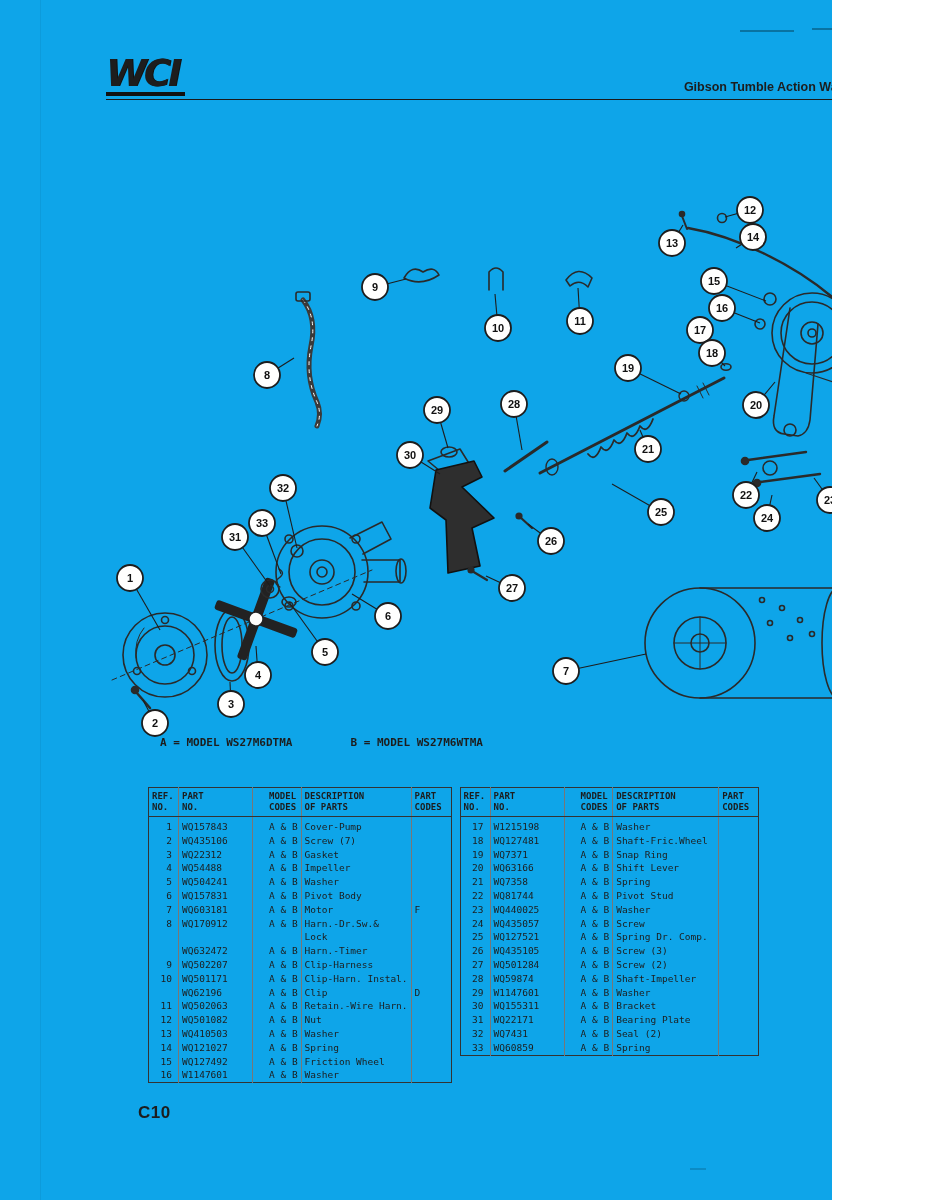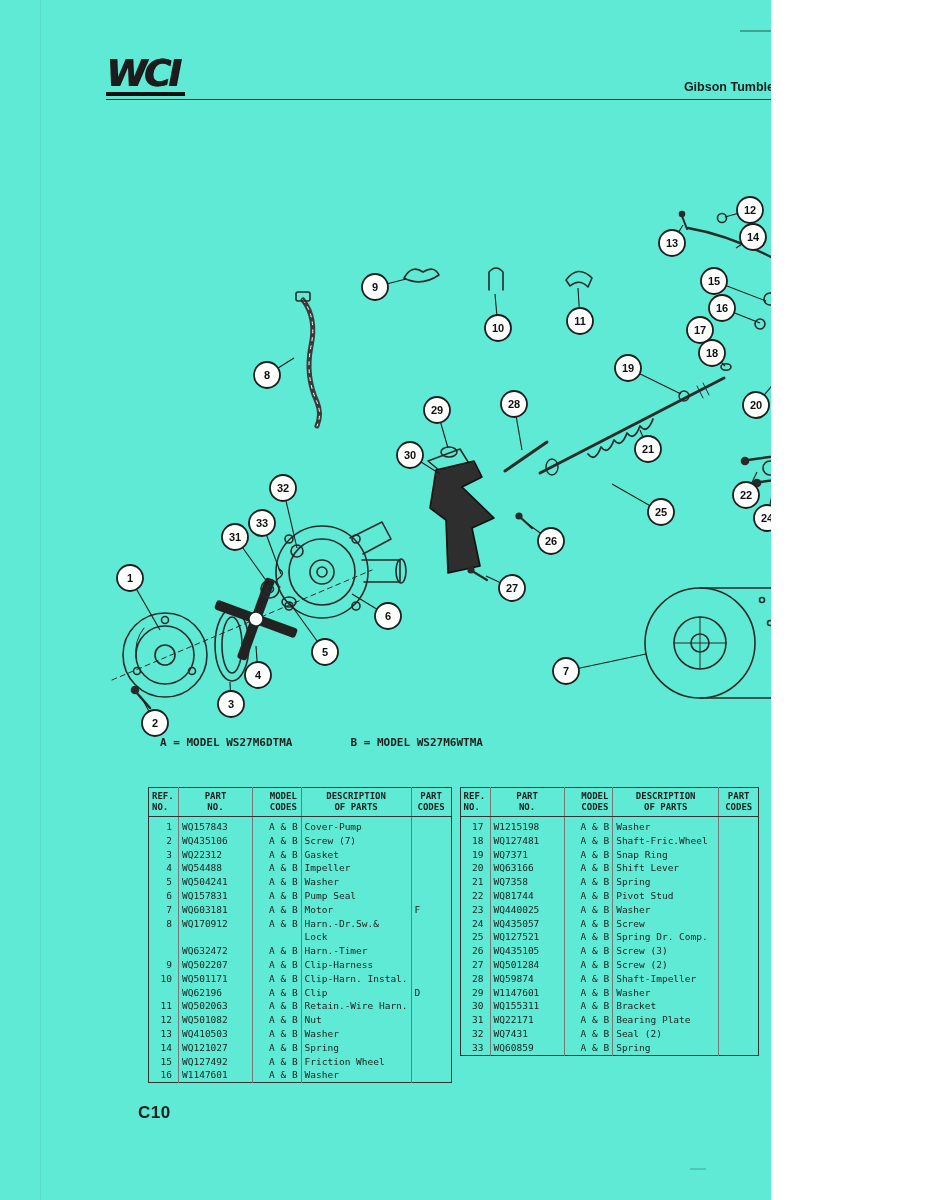--- a/index.html
+++ b/index.html
@@ -1,17 +1,17 @@
 <!DOCTYPE html>
 <html><head>
 <meta charset="utf-8">
 <style>
   * { box-sizing: border-box; margin: 0; padding: 0; }
   body { background:#ffffff; font-family:"Liberation Sans", sans-serif; }
-  .page { position:relative; width:771px; height:1200px; background:#5eead4; color:#1d1d1d; overflow:hidden; }
+  .page { position:relative; width:832px; height:1200px; background:#0ea5e9; color:#1d1d1d; overflow:hidden; }
 
   
   .mark { position:absolute; background:rgba(0,0,0,.30); }
   .edge { position:absolute; background:rgba(0,0,0,.06); }
 
   
   .header { position:absolute; top:58px; left:106px; width:758px; }
   .header-row { display:flex; justify-content:space-between; align-items:flex-end; }
   .left-group { display:flex; align-items:flex-end; gap:12px; }
   .wci { font-family:"DejaVu Sans", sans-serif; font-weight:bold; font-style:italic;
@@ -29,21 +29,21 @@
   .callout-circle { fill:#fffffe; stroke:#1d1d1d; stroke-width:1.8; }
   .callout-num { font:bold 11px "Liberation Sans", sans-serif; fill:#111; text-anchor:middle; }
   .leader { stroke:#1d1d1d; stroke-width:1.1; }
 
   .models { position:absolute; top:736px; left:160px; display:flex; gap:58px;
             font:bold 11px "DejaVu Sans Mono", monospace; }
 
   
   .tables { position:absolute; top:787px; left:148px; display:flex; gap:8px; align-items:flex-start; }
   table { border-collapse:collapse; border:1.5px solid #333; background:transparent; }
-  th { font:bold 9px/10.5px "DejaVu Sans Mono", monospace; text-align:center; vertical-align:top;
+  th { font:bold 9px/10.5px "DejaVu Sans Mono", monospace; text-align:left; vertical-align:top;
        white-space:pre-line; padding:3px 3px 4px 3px; border-bottom:1.3px solid #333; }
   td { font:9.5px/13.8px "DejaVu Sans Mono", monospace; padding:0 3px; white-space:nowrap; }
   th + th, td + td { border-left:1px solid #777; }
   .c0 { width:30px; text-align:right; padding-right:6px; }
   .c1 { width:74px; }
   .c2 { width:48px;padding-left:16px; }
   .c3 { width:106px; }
   .c4 { width:40px; }
   th.c0 { text-align:left; padding-right:3px; }
   tbody tr:first-child td { padding-top:3px; }
@@ -359,21 +359,21 @@
             <td class="c0">5</td>
             <td class="c1">WQ504241</td>
             <td class="c2">A &amp; B</td>
             <td class="c3">Washer</td>
             <td class="c4"></td>
           </tr>
           <tr>
             <td class="c0">6</td>
             <td class="c1">WQ157831</td>
             <td class="c2">A &amp; B</td>
-            <td class="c3">Pump Seal</td>
+            <td class="c3">Pivot Body</td>
             <td class="c4"></td>
           </tr>
           <tr>
             <td class="c0">7</td>
             <td class="c1">WQ603181</td>
             <td class="c2">A &amp; B</td>
             <td class="c3">Motor</td>
             <td class="c4">F</td>
           </tr>
           <tr>

